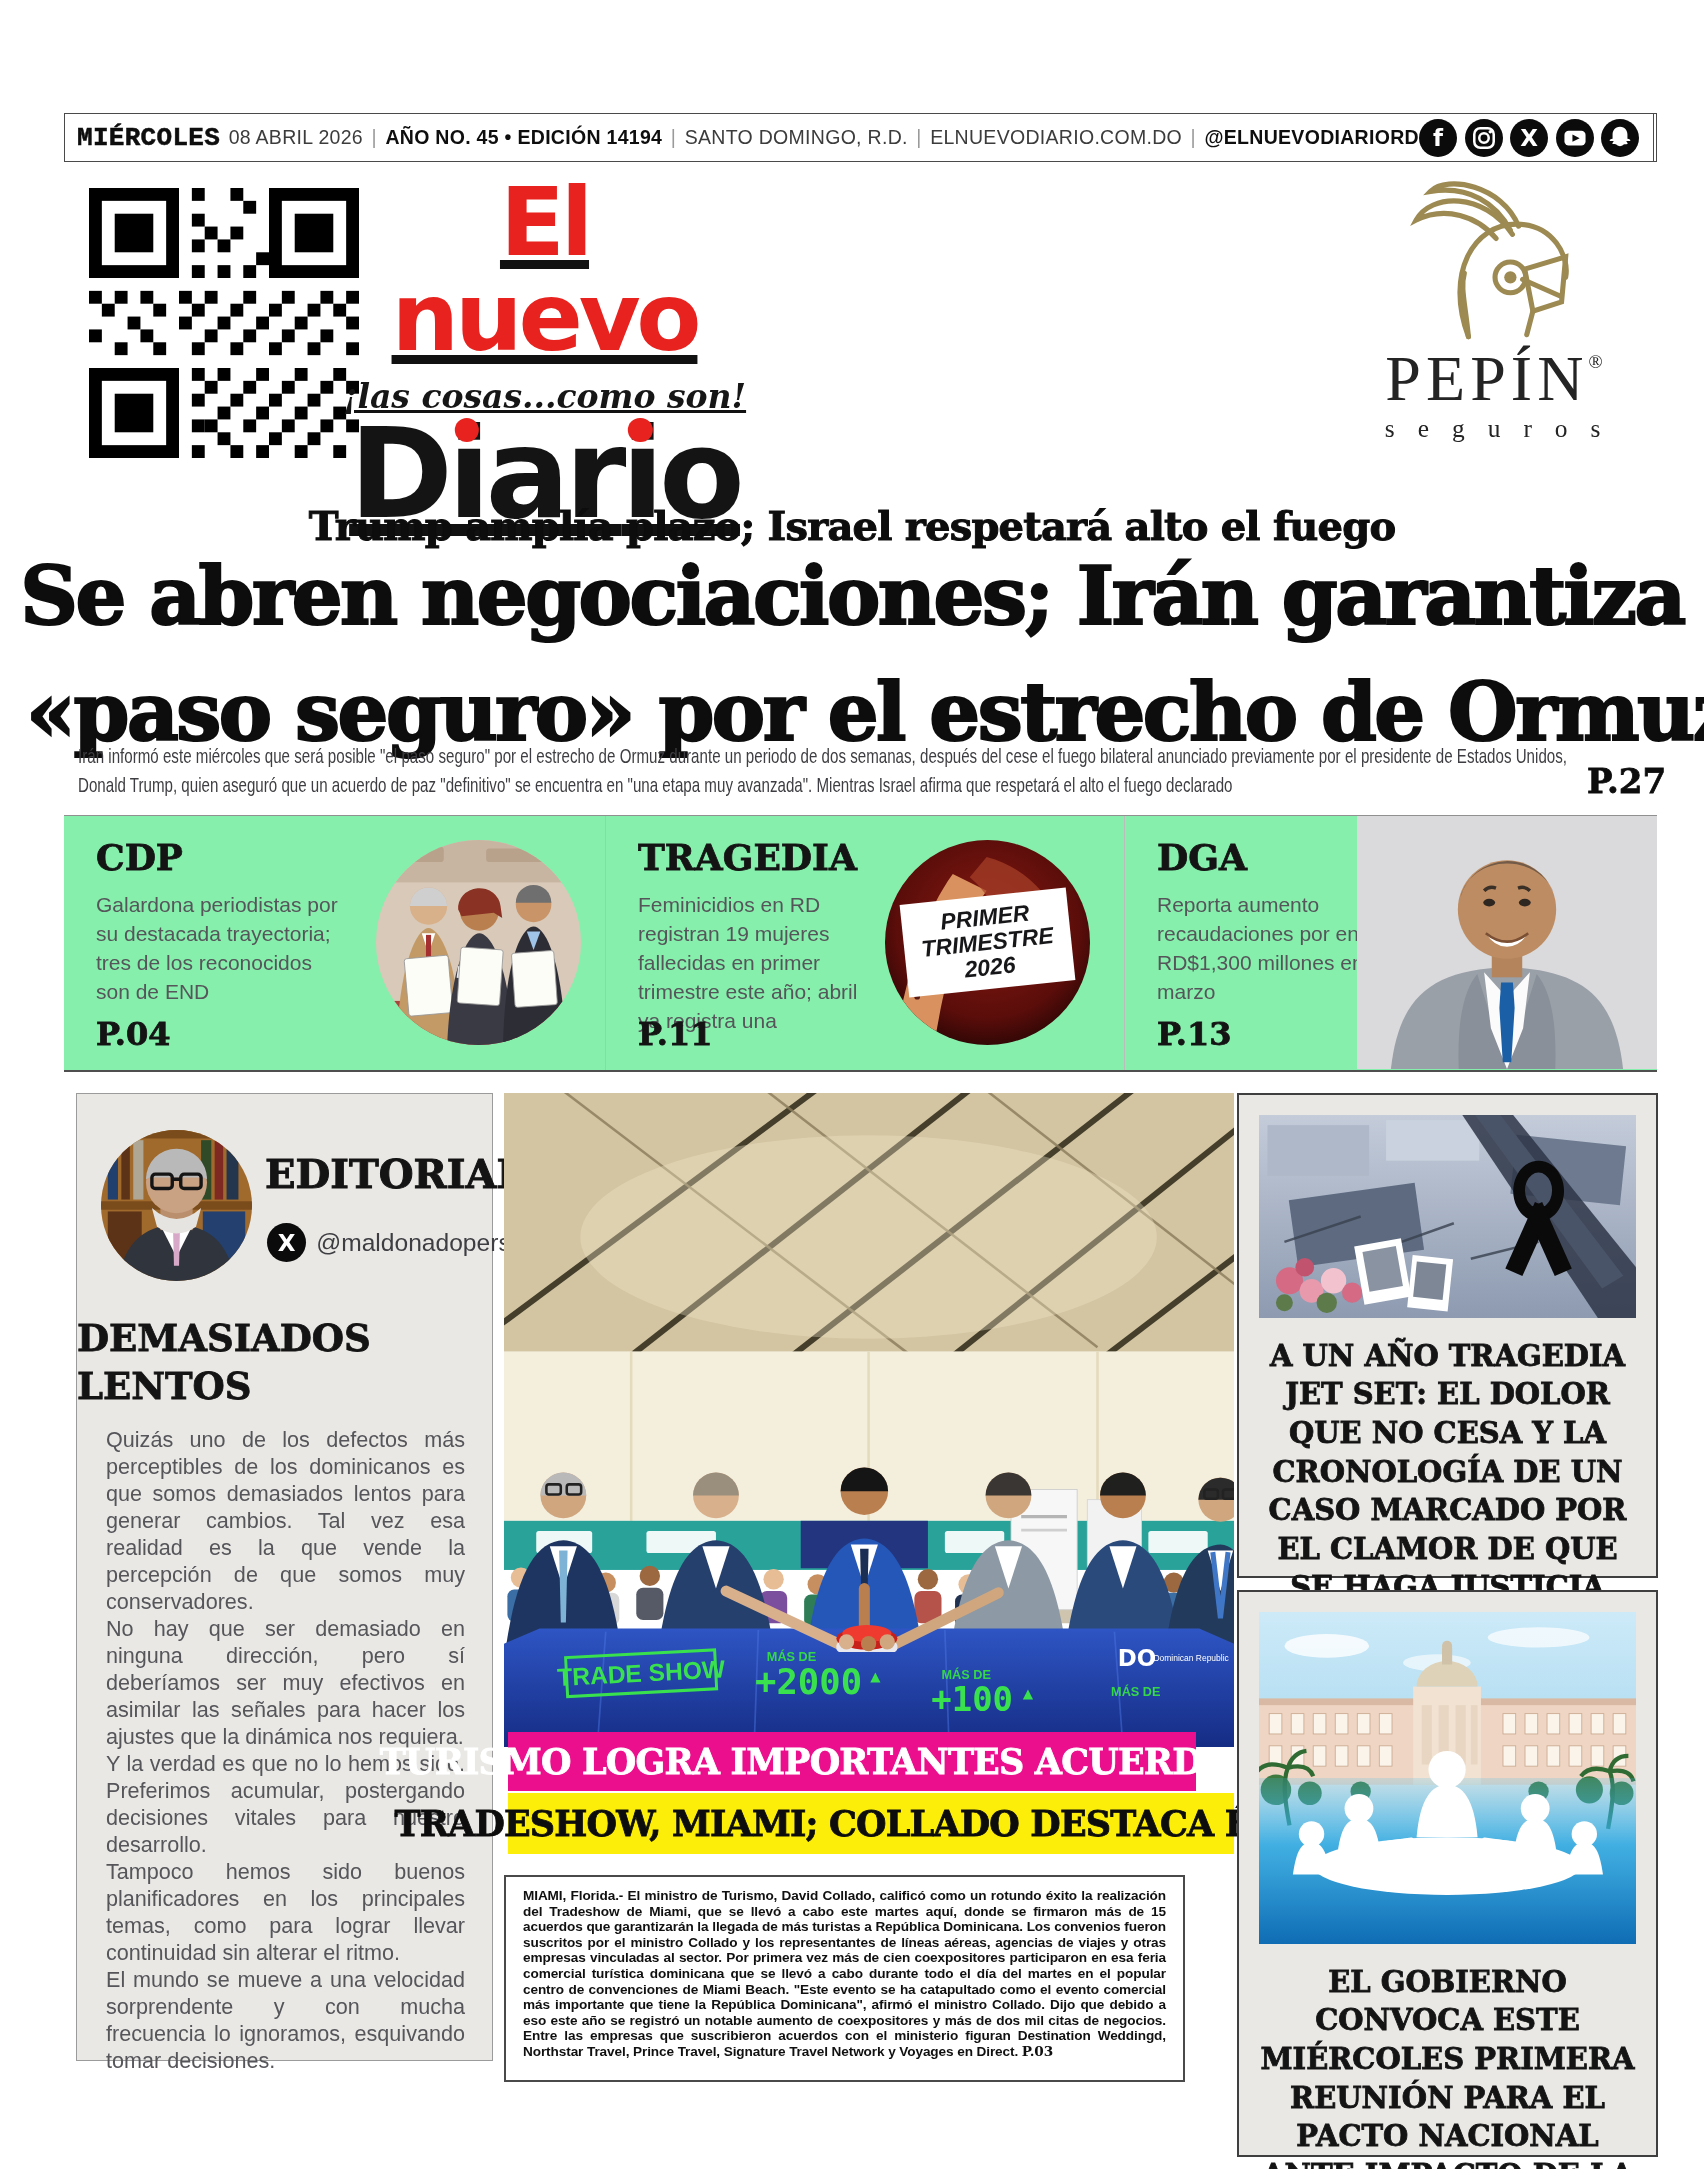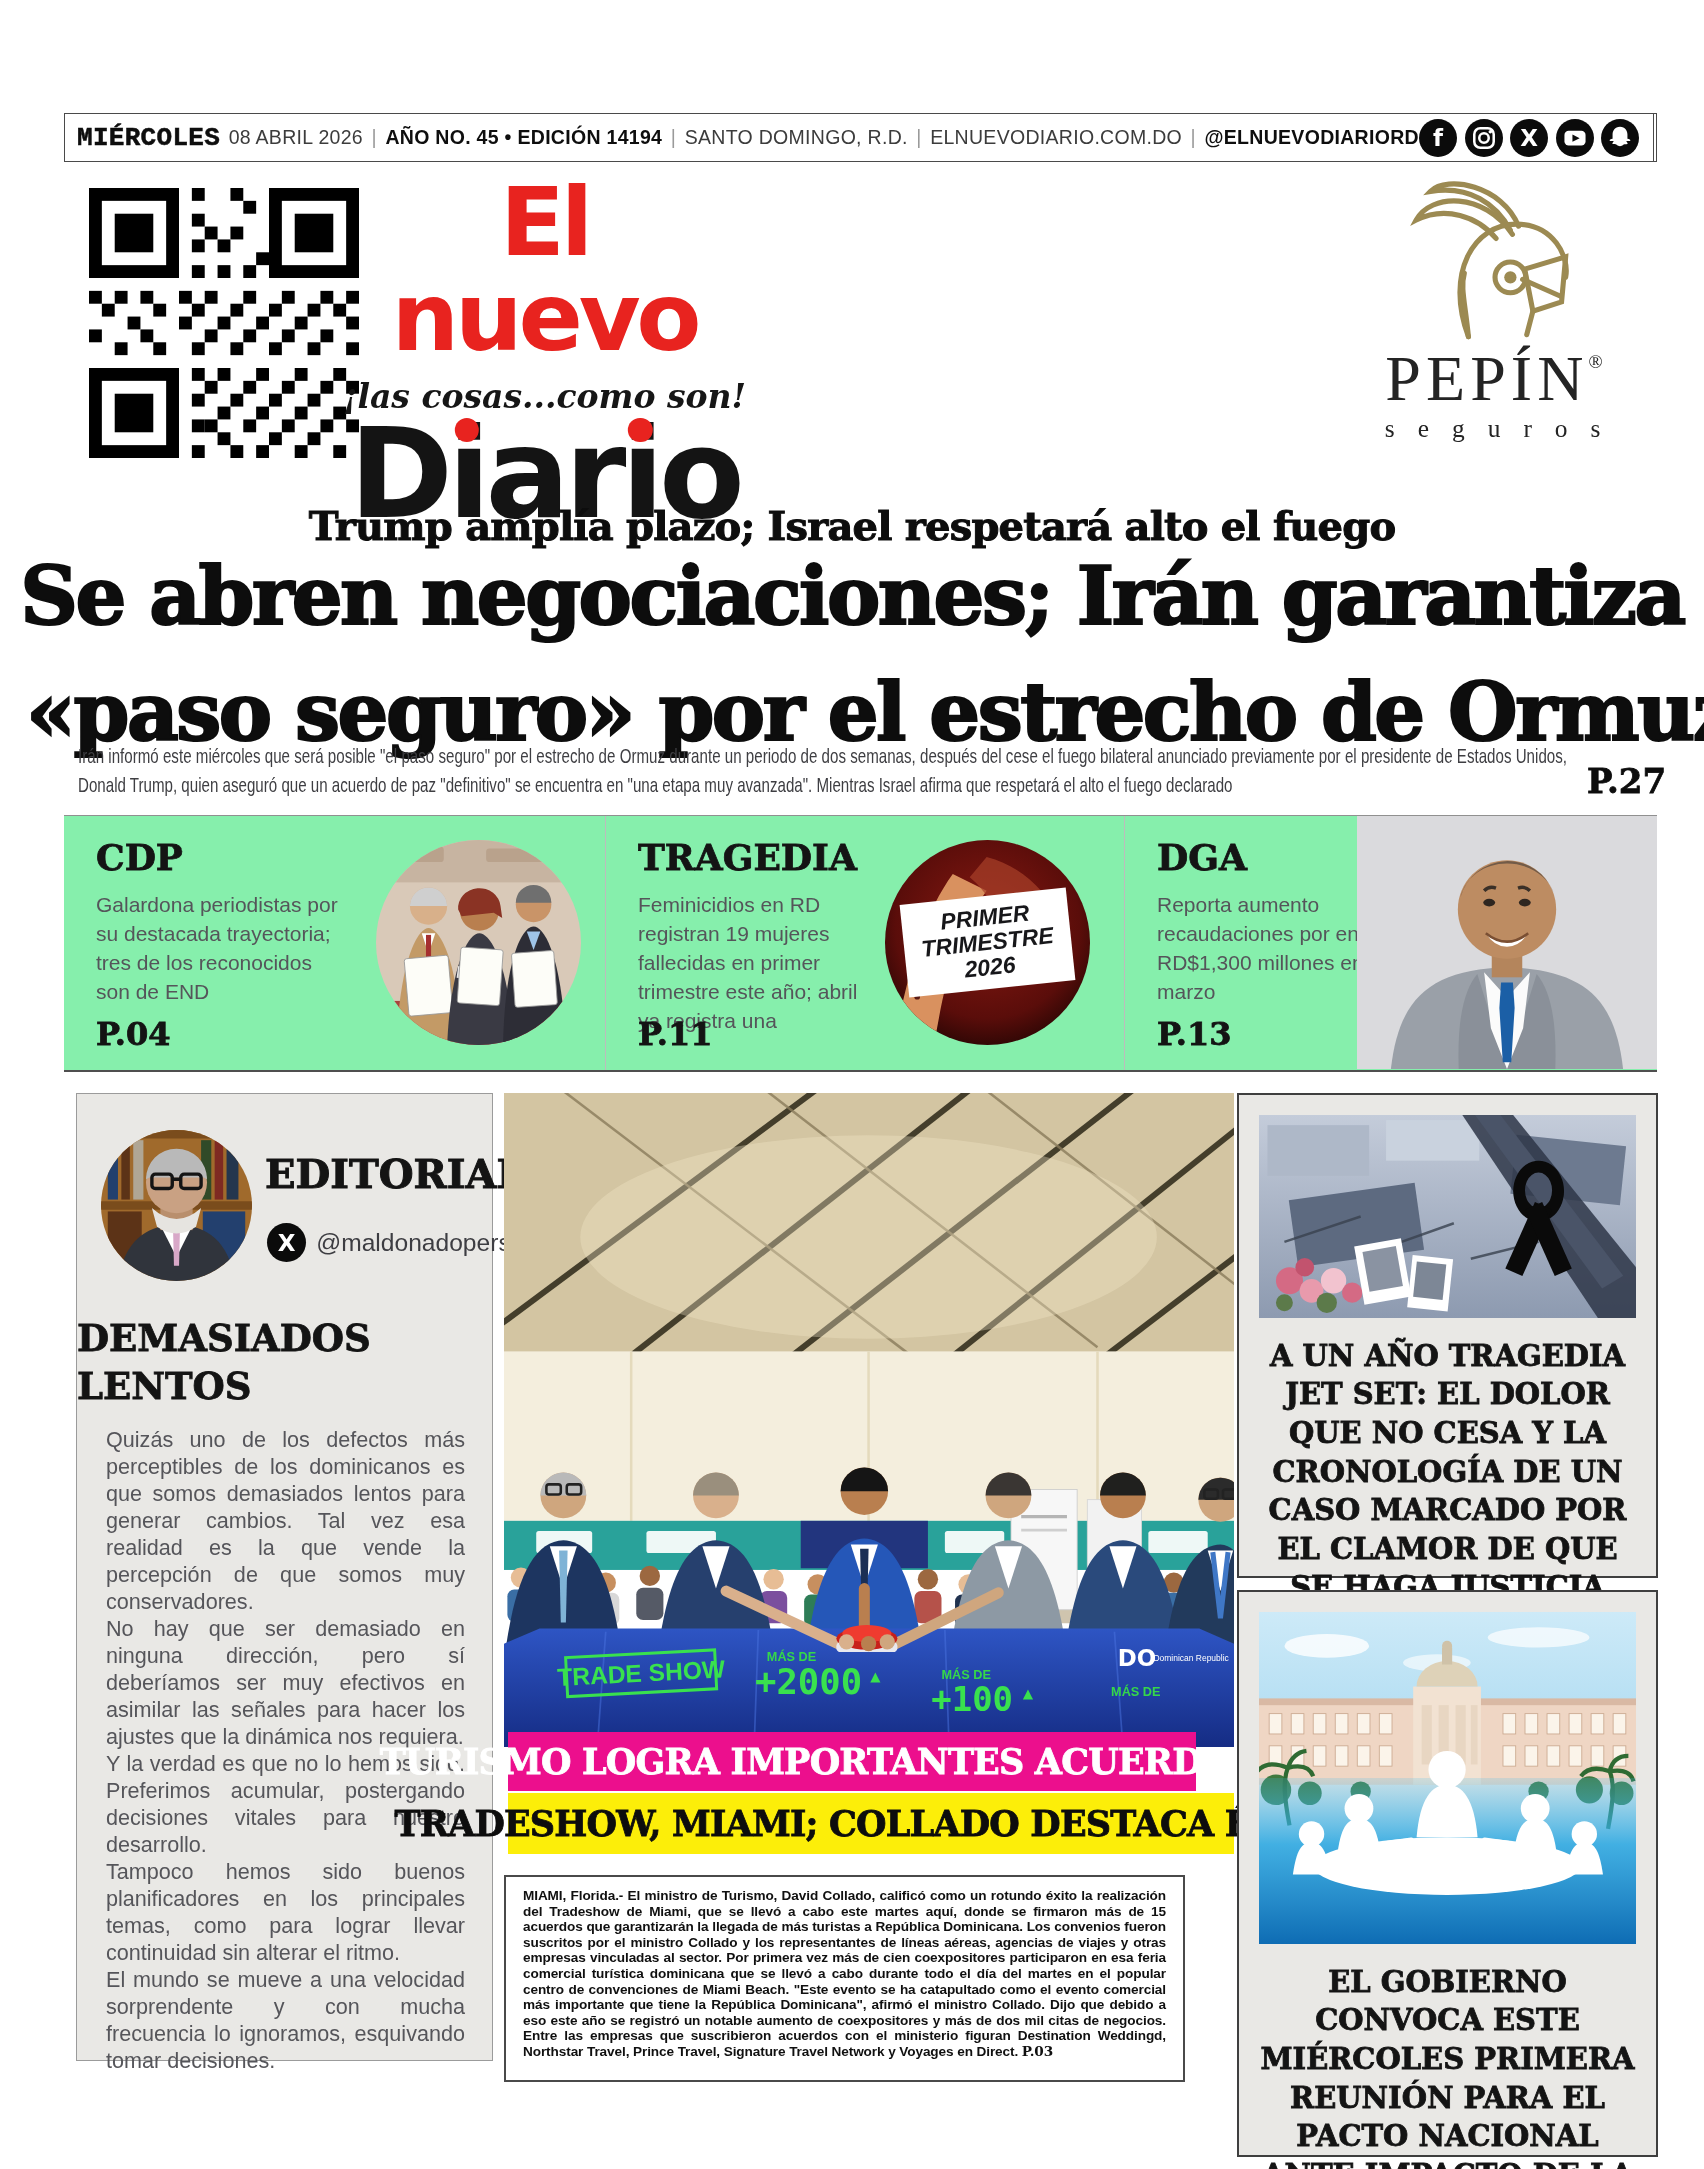--- a/index.html
+++ b/index.html
@@ -20,21 +20,21 @@
   .tb-icons{display:flex;gap:7.6px;align-items:center;padding-right:13.6px;}
   .sic{width:38px;height:38px;border-radius:50%;background:#0b0b0b;color:#fff;display:flex;
        align-items:center;justify-content:center;font-weight:bold;font-size:23px;
        font-family:"DejaVu Sans",sans-serif;}
   .badges{display:flex;gap:8.5px;align-items:center;border-left:1.7px solid #4a4a4a;height:100%;
           padding:0 10.2px 0 12px;}
 
   
   #qr{left:89px;top:188px;width:270px;height:270px;}
   #qr rect{width:15px;height:15px;fill:#000;}
-  #logoblock{left:342px;top:175px;width:405px;text-align:center;}
+  #logoblock{left:342px;top:175px;width:405px;text-align:center;text-decoration:underline;}
   #logo-el{font-family:"DejaVu Sans",sans-serif;font-weight:bold;font-size:95px;line-height:1;
            color:#e8231f;letter-spacing:-4.2px;word-spacing:-6.8px;}
   #logo-diario{font-family:"DejaVu Sans",sans-serif;font-weight:bold;font-size:125px;line-height:.92;
            color:#141414;letter-spacing:-5.1px;}
   #logo-diario span{position:relative;}
   #logo-diario .i-red::after{content:"";position:absolute;left:50%;transform:translateX(-50%);
            top:.135em;width:.195em;height:.195em;background:#e8231f;border-radius:50%;}
   #tagline{font-family:"DejaVu Serif",serif;font-style:italic;font-weight:600;font-size:33px;
            color:#161616;margin-top:12px;}
   #pepin{left:1326px;top:175px;width:336px;height:298px;text-align:center;}

